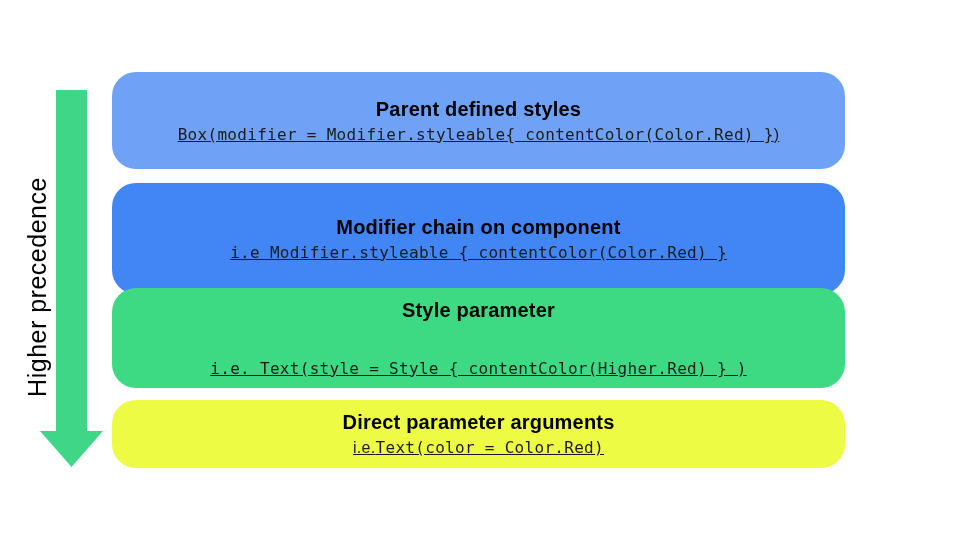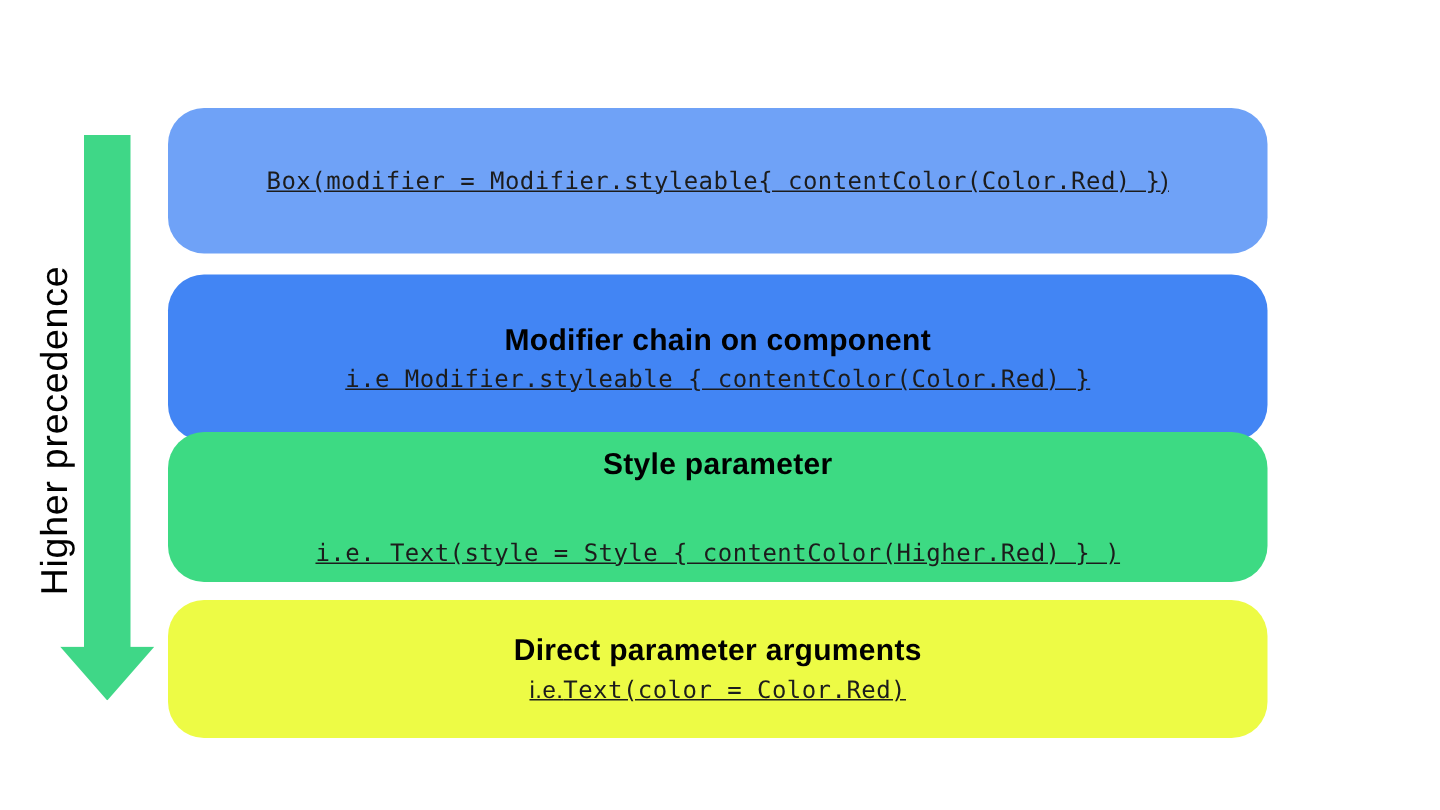--- a/index.html
+++ b/index.html
@@ -55,21 +55,21 @@
     display: flex;
     flex-direction: column;
     align-items: center;
     justify-content: center;
     gap: 3px;
     text-align: center;
   }
   .box1 { top: 72px;  height: 97px;  }
   .box2 { top: 183px; height: 111px;  }
   .box3 { top: 288px; height: 100px; }
-  .box4 { top: 400px; height: 92px;  }
+  .box4 { top: 400px; height: 68px;  }
 
   .box-title {
     font-weight: bold;
     font-size: 20px;
     letter-spacing: 0.2px;
     color: #000000;
     line-height: 24px;
   }
   .box-code {
     font-family: "DejaVu Sans Mono", "Liberation Mono", monospace;
@@ -89,20 +89,21 @@
 <body>
 
 <div class="canvas">
 
   <div class="precedence-label">Higher precedence</div>
 
   <div class="arrow-bar" style="background-color: rgb(63, 215, 135);"></div>
   <div class="arrow-head" style="background-color: rgb(63, 215, 135);"></div>
 
   <div class="box box1" style="background-color: rgb(111, 162, 247);">
+    <div class="box-title">Parent defined styles</div>
     <div class="box-code"><span>Box(modifier = Modifier.styleable{ contentColor(Color.Red) }</span><span class="code-sans">)</span></div>
   </div>
 
   <div class="box box2" style="background-color: rgb(66, 133, 244);">
     <div class="box-title">Modifier chain on component</div>
     <div class="box-code"><span>i.e Modifier.styleable { contentColor(Color.Red) }</span></div>
   </div>
 
   <div class="box box3" style="background-color: rgb(61, 218, 131); gap: 36px;">
     <div class="box-title">Style parameter</div>

